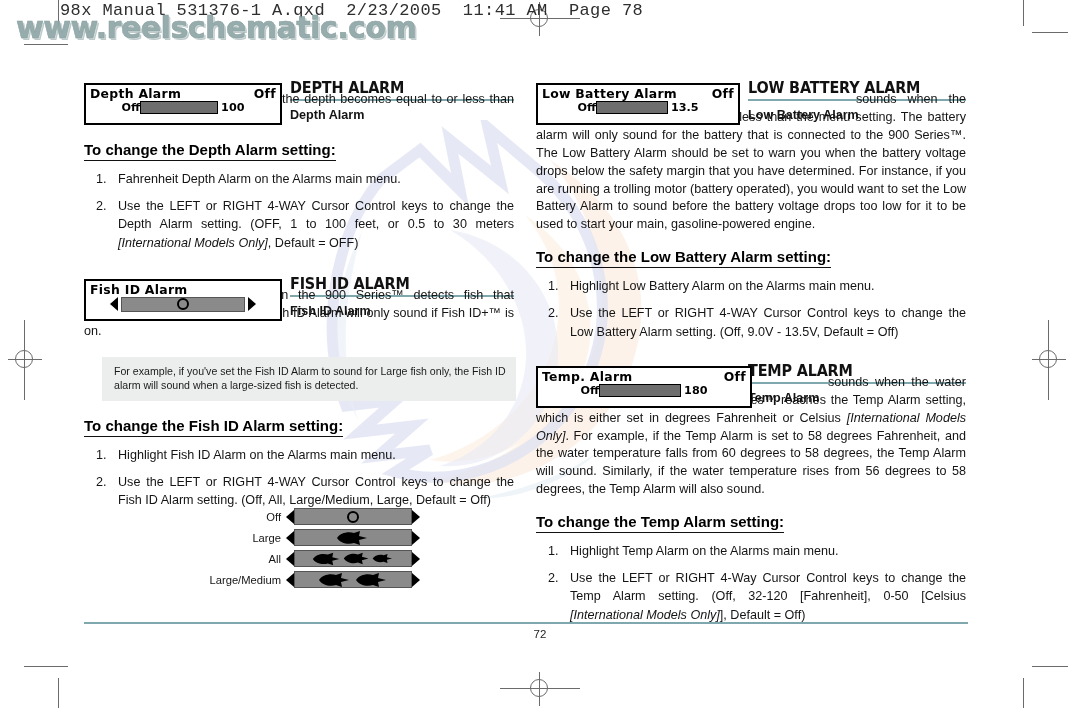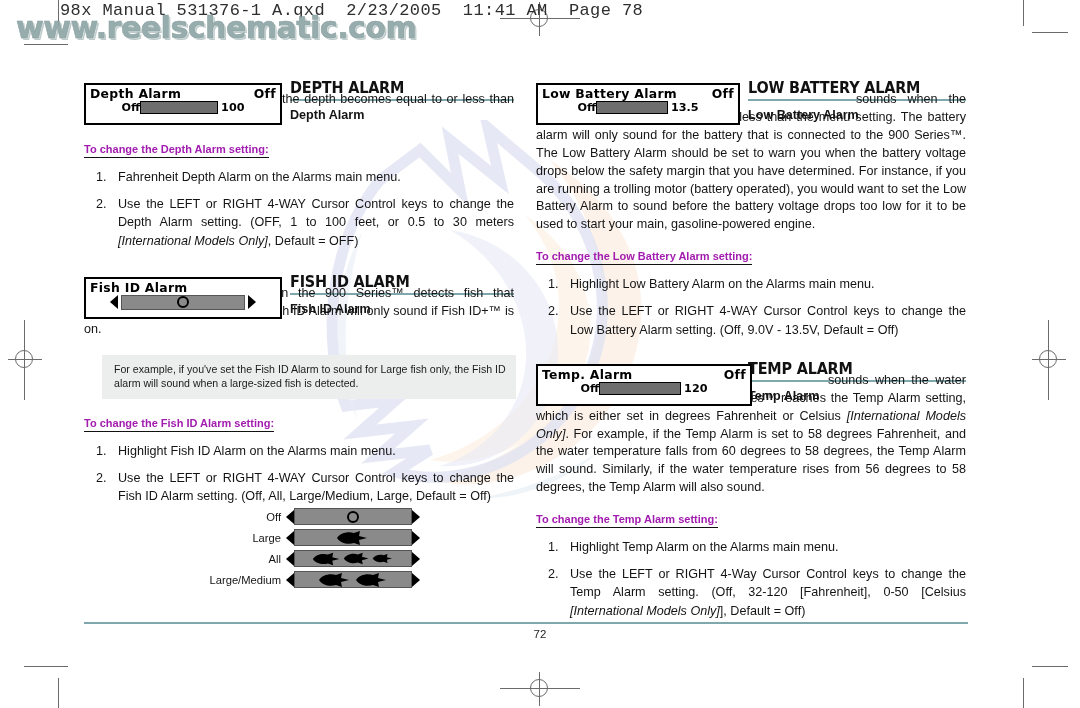--- a/index.html
+++ b/index.html
@@ -62,21 +62,21 @@
   
   p.body{
     font-size:12.6px;line-height:1.42;margin:0;text-align:justify;
     color:#141414;
   }
   b,strong{font-weight:bold;}
   i,em{font-style:italic;}
 
   
   .subhead{
-    font-size:11px;font-weight:bold;color:#a21caf;
+    font-size:15px;font-weight:bold;color:#000000;
     border-bottom:1px solid #111;display:inline-block;
     line-height:1.25;padding-bottom:0px;margin:0;
   }
 
   
   ol.steps{margin:0;padding:0;list-style:none;}
   ol.steps li{
     position:relative;padding-left:34px;font-size:12.6px;line-height:1.45;
     text-align:justify;margin-top:9px;color:#141414;
   }
@@ -375,21 +375,21 @@
     <div style="position:relative;margin-top:22px;">
 
       <div class="lcd" style="position:absolute;left:0;top:3px;width:216px;height:42px;">
         <div class="lcd-row1">
           <span>Temp. Alarm</span>
           <span>Off</span>
         </div>
         <div class="lcd-row2">
           <span class="lcd-minlbl">Off</span>
           <div class="lcd-bar" style="width:82px;"></div>
-          <span class="lcd-maxlbl">120</span>
+          <span class="lcd-maxlbl">180</span>
         </div>
       </div>
 
       <div style="margin-left:212px;">
         <div class="sec-head">TEMP ALARM</div>
         <div class="sec-rule"></div>
       </div>
 
       <p class="body" style="margin-left:212px;margin-top:6px;width:218px;">
         <b>Temp Alarm</b>

